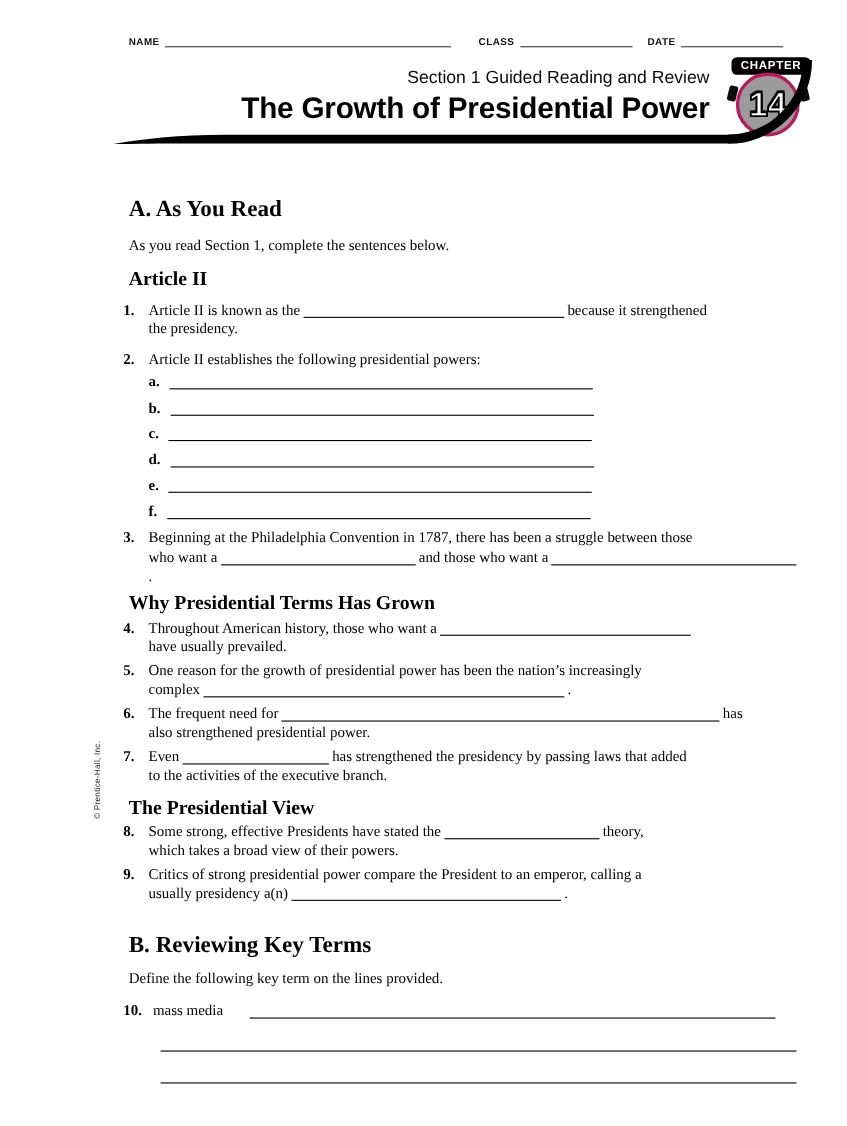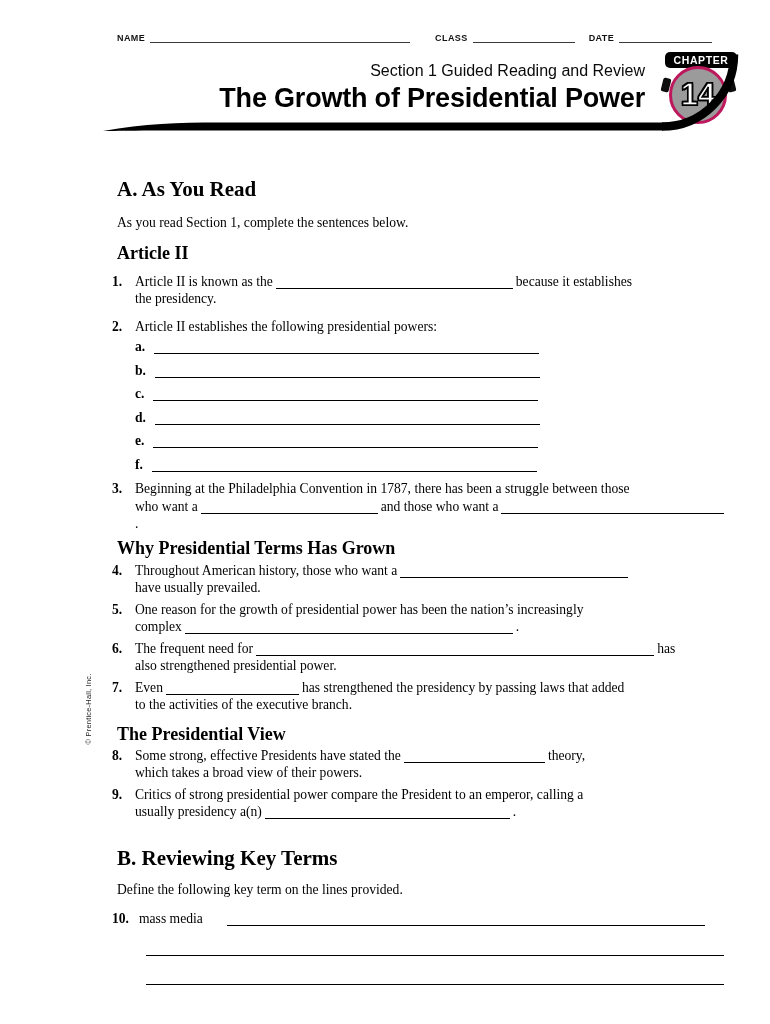--- a/index.html
+++ b/index.html
@@ -131,21 +131,21 @@
 
   <div class="content">
 
     <div class="h-big">A. As You Read</div>
     <div class="intro mt14">As you read Section 1, complete the sentences below.</div>
 
     <div class="h-sub mt12">Article II</div>
 
     <div class="q mt11">
       <span class="qnum">1.</span>
-      <span>Article II is known as the</span><span class="blank" style="width:237px"></span><span>because it establishes</span><br>
+      <span>Article II is known as the</span><span class="blank" style="width:237px"></span><span>because it strengthened</span><br>
       <span>the presidency.</span>
     </div>
 
     <div class="q mt10">
       <span class="qnum">2.</span>
       <span>Article II establishes the following presidential powers:</span>
     </div>
     <div class="lrow">
       <span class="letter">a.</span><span class="blank"></span>
     </div>

